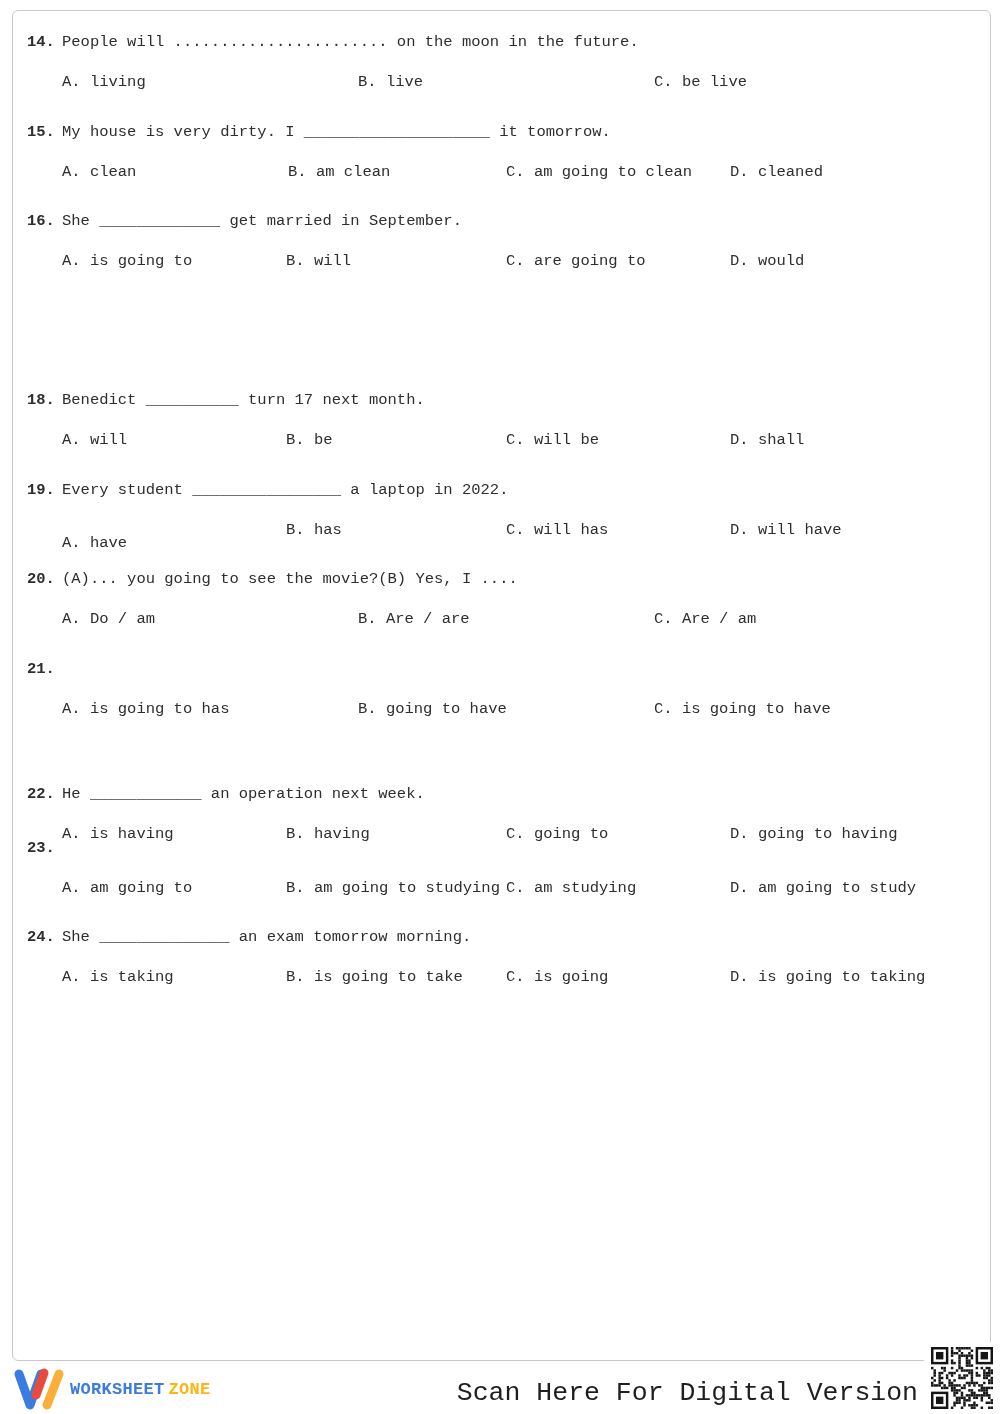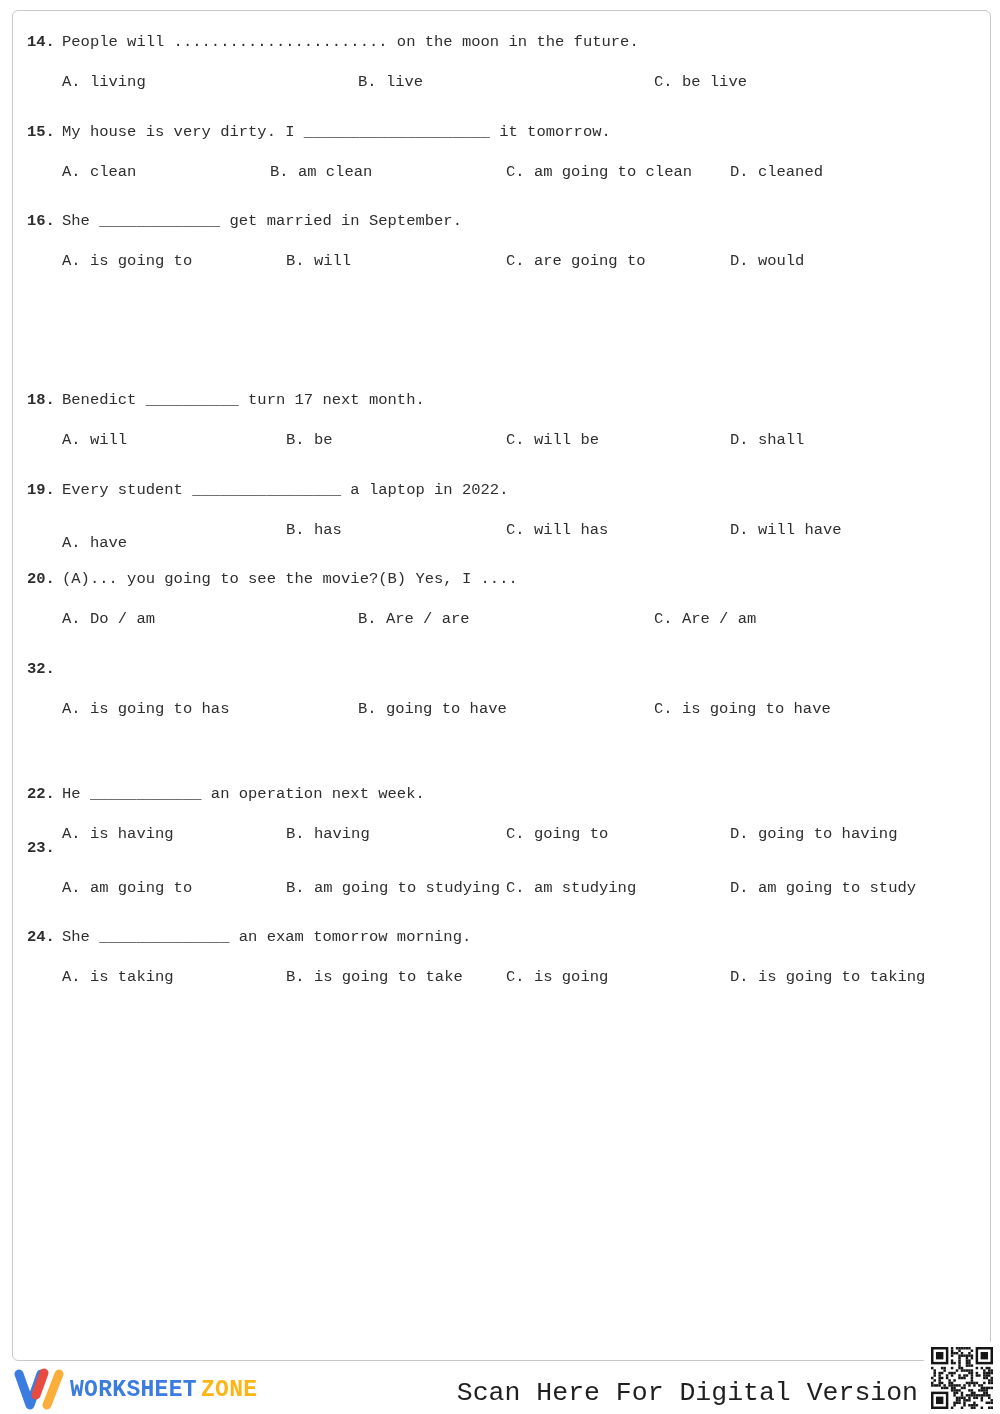--- a/index.html
+++ b/index.html
@@ -19,21 +19,21 @@
   }
   .q-text{
     position:absolute;left:49px;top:0;font-size:15.5px;line-height:22px;white-space:nowrap;
   }
   .opt{
     position:absolute;top:40px;font-size:15.5px;line-height:22px;white-space:nowrap;
   }
   
   #footer-logo{position:absolute;left:14px;top:1366px;display:flex;align-items:center;}
   #logo-w{display:block;}
-  #brand-text{font-size:23px;font-weight:700;letter-spacing:.3px;margin-left:6px;white-space:nowrap;}
+  #brand-text{font-size:17px;font-weight:700;letter-spacing:.3px;margin-left:6px;white-space:nowrap;}
   #brand-word1{color:var(--brand-blue,#3b7ce0);}
   #brand-word2{color:var(--brand-zone,#fdb515);margin-left:4px;}
   #scan-text{
     position:absolute;right:82px;top:1378px;font-size:26.5px;line-height:30px;
     color:var(--scan-color,#1f1f1f);white-space:nowrap;
   }
   #qr-box{
     position:absolute;left:924px;top:1342px;width:76px;height:72px;background:#fff;
     display:flex;align-items:center;justify-content:center;
   }
@@ -50,21 +50,21 @@
           <span class="q-num">14.</span>
           <span class="q-text">People will ....................... on the moon in the future.</span>
           <span class="opt" style="left: 49px;">A. living</span>
           <span class="opt" style="left: 345px;">B. live</span>
           <span class="opt" style="left: 641px;">C. be live</span>
         </div>
         <div class="q" style="top: 109.5px;">
           <span class="q-num">15.</span>
           <span class="q-text">My house is very dirty. I ____________________ it tomorrow.</span>
           <span class="opt" style="left: 49px;">A. clean</span>
-          <span class="opt" style="left: 257px;">B. am clean</span>
+          <span class="opt" style="left: 275px;">B. am clean</span>
           <span class="opt" style="left: 493px;">C. am going to clean</span>
           <span class="opt" style="left: 717px;">D. cleaned</span>
         </div>
         <div class="q" style="top: 199px;">
           <span class="q-num">16.</span>
           <span class="q-text">She _____________  get married in September.</span>
           <span class="opt" style="left: 49px;">A. is going to</span>
           <span class="opt" style="left: 273px;">B. will</span>
           <span class="opt" style="left: 493px;">C. are going to</span>
           <span class="opt" style="left: 717px;">D. would</span>
@@ -86,21 +86,21 @@
           <span class="opt" style="left: 717px;">D. will have</span>
         </div>
         <div class="q" style="top: 557px;">
           <span class="q-num">20.</span>
           <span class="q-text">(A)... you going to see the movie?(B) Yes, I ....</span>
           <span class="opt" style="left: 49px;">A. Do / am</span>
           <span class="opt" style="left: 345px;">B. Are / are</span>
           <span class="opt" style="left: 641px;">C. Are / am</span>
         </div>
         <div class="q" style="top: 646.5px;">
-          <span class="q-num">32.</span>
+          <span class="q-num">21.</span>
           <span class="opt" style="left: 49px;">A. is going to has</span>
           <span class="opt" style="left: 345px;">B. going to have</span>
           <span class="opt" style="left: 641px;">C. is going to have</span>
         </div>
         <div class="q" style="top: 736px; margin-top: 36px;">
           <span class="q-num">22.</span>
           <span class="q-text">He ____________ an operation next week.</span>
           <span class="opt" style="left: 49px;">A. is having</span>
           <span class="opt" style="left: 273px;">B. having</span>
           <span class="opt" style="left: 493px;">C. going to</span>

